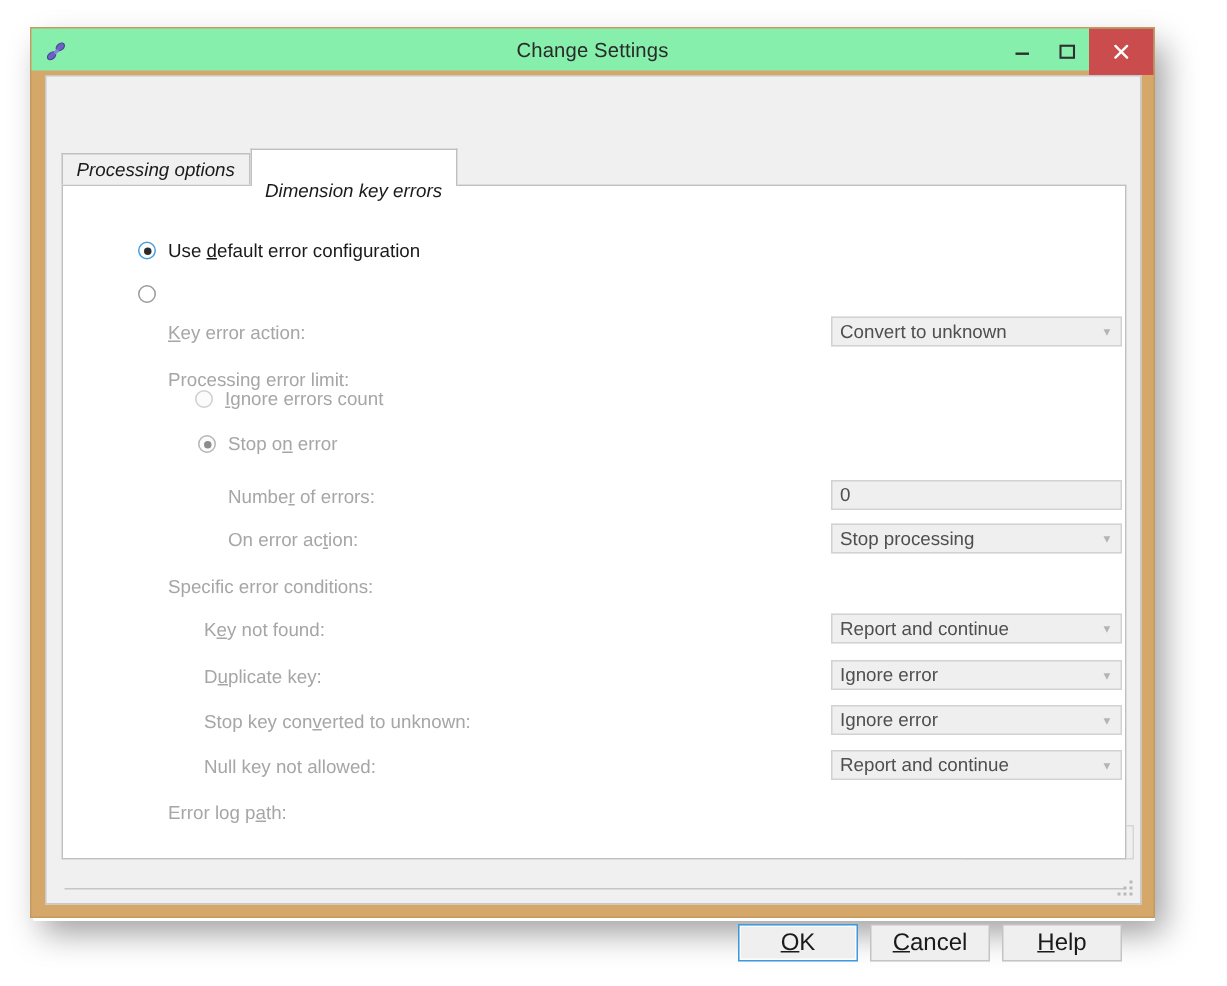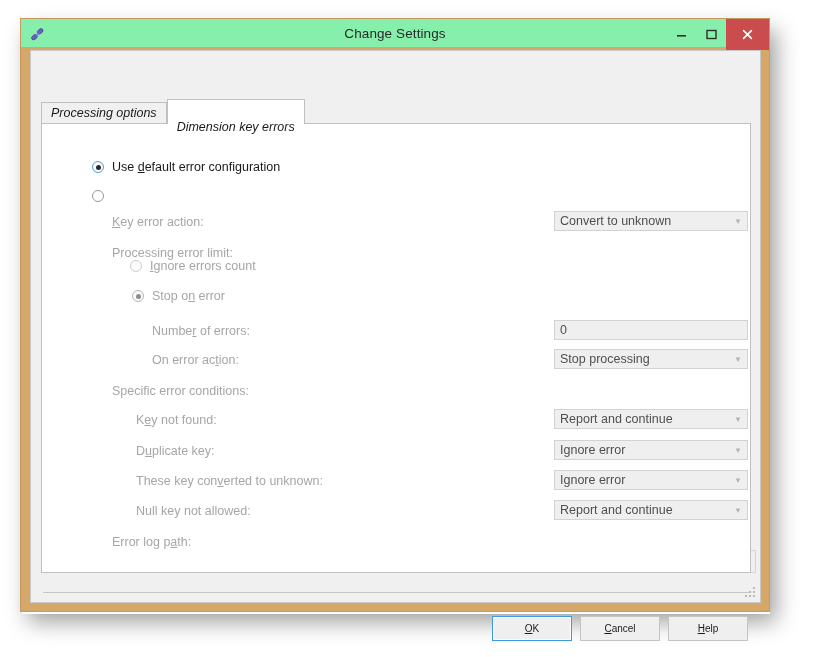--- a/index.html
+++ b/index.html
@@ -309,21 +309,21 @@
     top: 565px;
     display: flex;
     gap: 8px;
   }
   .btn {
     width: 80px;
     height: 25px;
     background: #efefef;
     border: 1px solid #c4c4c4;
     box-sizing: border-box;
-    font-size: 10px;
+    font-size: 16px;
     color: #1a1a1a;
     display: flex;
     align-items: center;
     justify-content: center;
     cursor: default;
   }
   .btn.primary {
     border: 1px solid #3d9ae0;
     box-shadow: inset 0 0 0 1px #ffffff;
   }
@@ -440,21 +440,21 @@
           <span class="combo-text">Report and continue</span>
           <span class="combo-arrow">▾</span>
         </div>
 
         <div class="lbl" style="left:94px; top:320px;"><span>D</span><span class="u">u</span><span>plicate key:</span></div>
         <div class="combo" style="left:512px; top:316px;">
           <span class="combo-text">Ignore error</span>
           <span class="combo-arrow">▾</span>
         </div>
 
-        <div class="lbl" style="left:94px; top:350px;"><span>These key con</span><span class="u">v</span><span>erted to unknown:</span></div>
+        <div class="lbl" style="left:94px; top:350px;"><span>Stop key con</span><span class="u">v</span><span>erted to unknown:</span></div>
         <div class="combo" style="left:512px; top:346px;">
           <span class="combo-text">Ignore error</span>
           <span class="combo-arrow">▾</span>
         </div>
 
         <div class="lbl" style="left:94px; top:380px;"><span>Null key not allowed:</span><span class="u"></span><span></span></div>
         <div class="combo" style="left:512px; top:376px;">
           <span class="combo-text">Report and continue</span>
           <span class="combo-arrow">▾</span>
         </div>

